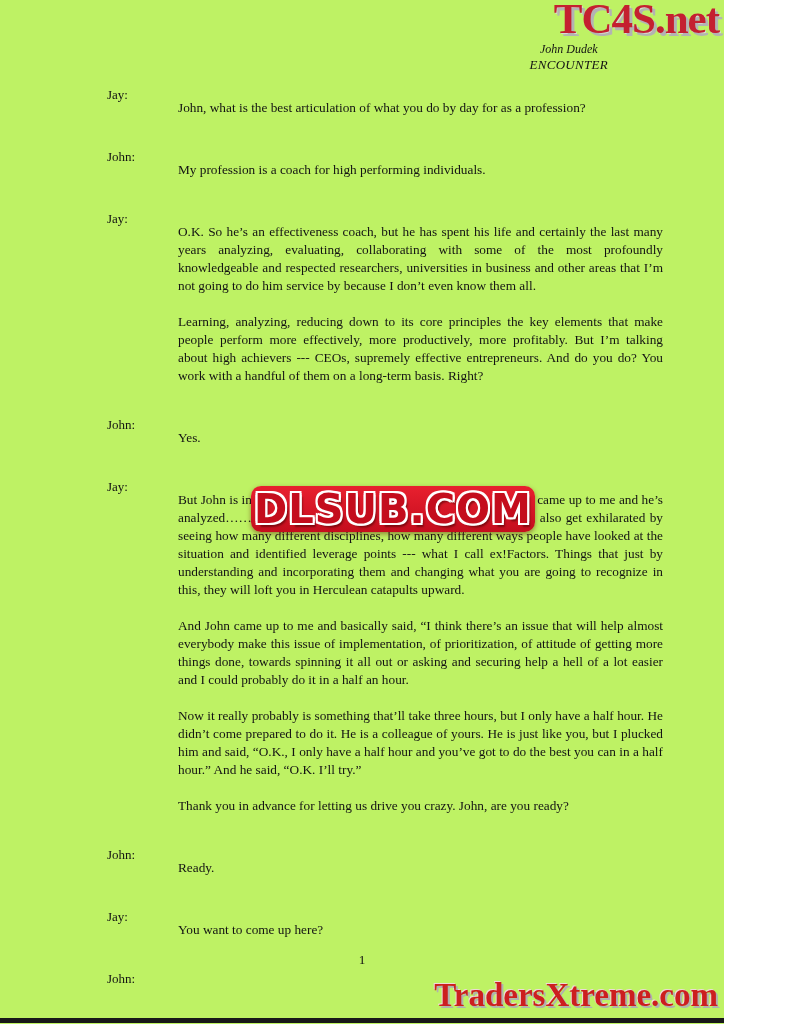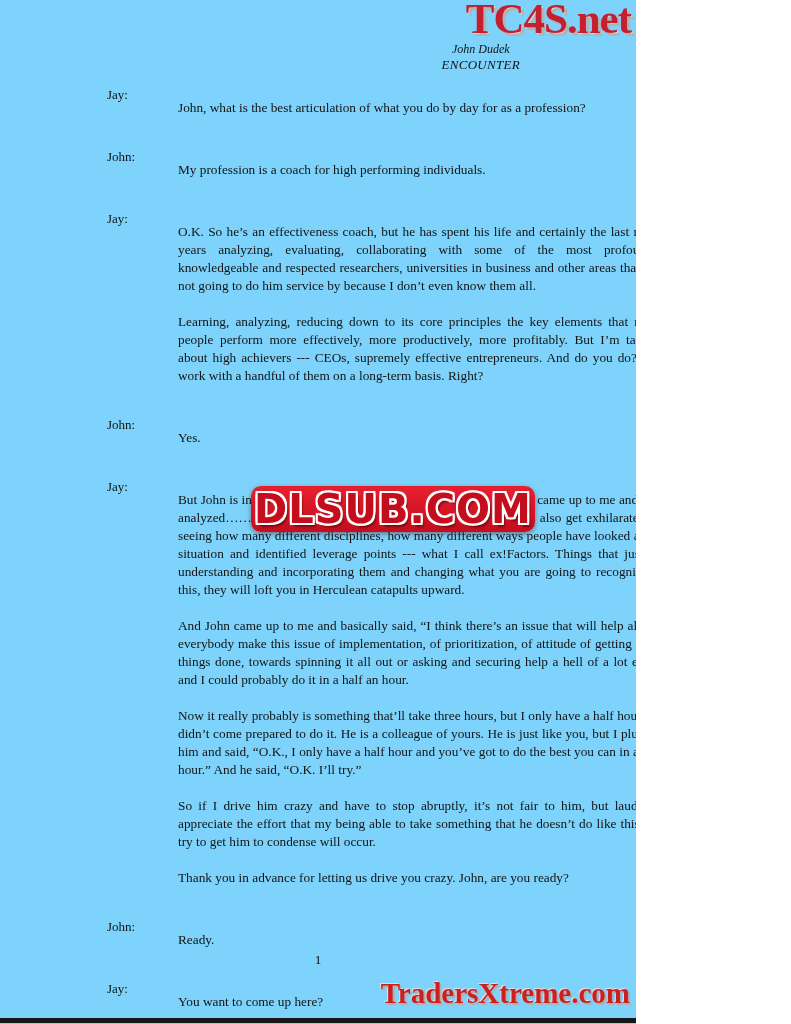--- a/index.html
+++ b/index.html
@@ -1,20 +1,20 @@
 <!DOCTYPE html>
 <html><head>
 <meta charset="utf-8">
 <style>
   html, body { margin: 0; padding: 0; background: #ffffff; }
   .page {
     position: relative;
-    width: 636px;
+    width: 724px;
     height: 1024px;
-    background: #7dd3fc;
+    background: #bef264;
     font-family: "Liberation Serif", serif;
     color: #131313;
     overflow: hidden;
   }
 
   
   .logo {
     position: absolute;
     top: -6px;
     right: 5px;
@@ -94,21 +94,21 @@
     top: 952px;
     left: 0;
     width: 100%;
     text-align: center;
     font-size: 13.3px;
   }
   .footer-site {
     position: absolute;
     top: 977px;
     right: 6px;
-    font-size: 29px;
+    font-size: 33px;
     font-weight: bold;
     font-family: "Liberation Serif", serif;
     color: #cc1f1f;
     text-shadow: 2px 2px 0 #b0b0b0, -1px -1px 0 #efd9d9;
     letter-spacing: 0px;
   }
   .bottom-bar {
     position: absolute;
     bottom: 1px;
     left: 0;
@@ -159,21 +159,20 @@
         <p>Yes.</p>
       </div>
     </div>
 
     <div class="row">
       <div class="speaker">Jay:</div>
       <div class="speech">
         <p>But John is in this program.  We were talking at the break and John came up to me and he’s analyzed……..it’s neat.  I mean, I get humbled, respectfully, and I also get exhilarated by seeing how many different disciplines, how many different ways people have looked at the situation and identified leverage points --- what I call ex!Factors.  Things that just by understanding and incorporating them and changing what you are going to recognize in this, they will loft you in Herculean catapults upward.</p>
         <p>And John came up to me and basically said, “I think there’s an issue that will help almost everybody make this issue of implementation, of prioritization, of attitude of getting more things done, towards spinning it all out or asking and securing help a hell of a lot easier and I could probably do it in a half an hour.</p>
         <p>Now it really probably is something that’ll take three hours, but I only have a half hour.  He didn’t come prepared to do it.  He is a colleague of yours.  He is just like you, but I plucked him and said, “O.K., I only have a half hour and you’ve got to do the best you can in a half hour.”  And he said, “O.K.  I’ll try.”</p>
-        <p>So if I drive him crazy and have to stop abruptly, it’s not fair to him, but laud and appreciate the effort that my being able to take something that he doesn’t do like this and try to get him to condense will occur.</p>
         <p>Thank you in advance for letting us drive you crazy.  John, are you ready?</p>
       </div>
     </div>
 
     <div class="row">
       <div class="speaker">John:</div>
       <div class="speech">
         <p>Ready.</p>
       </div>
     </div>

